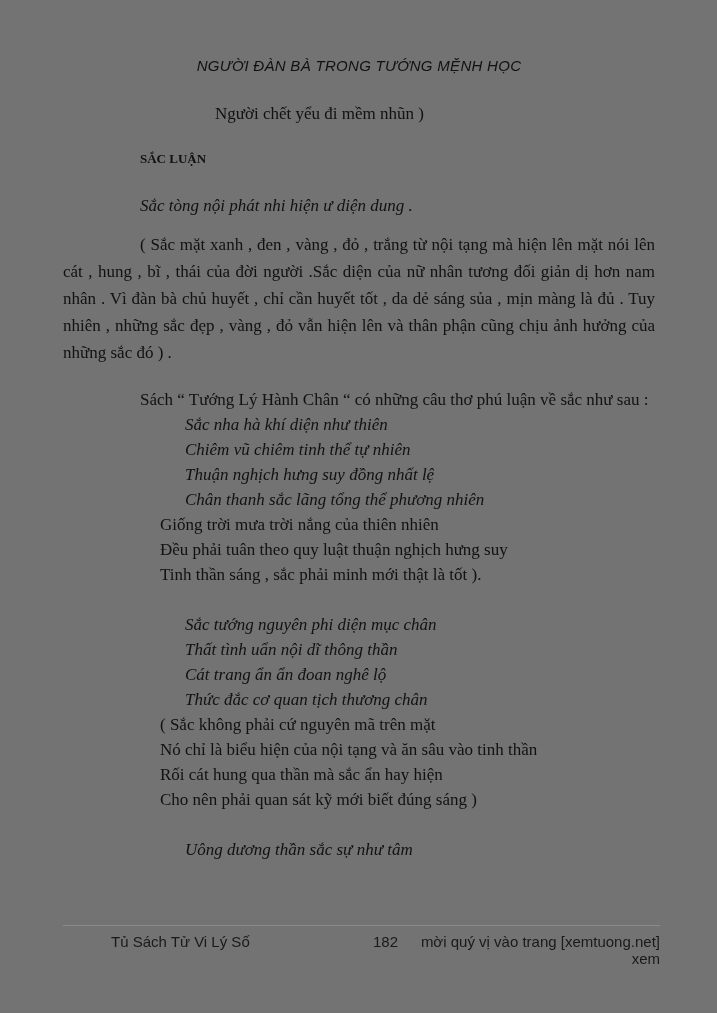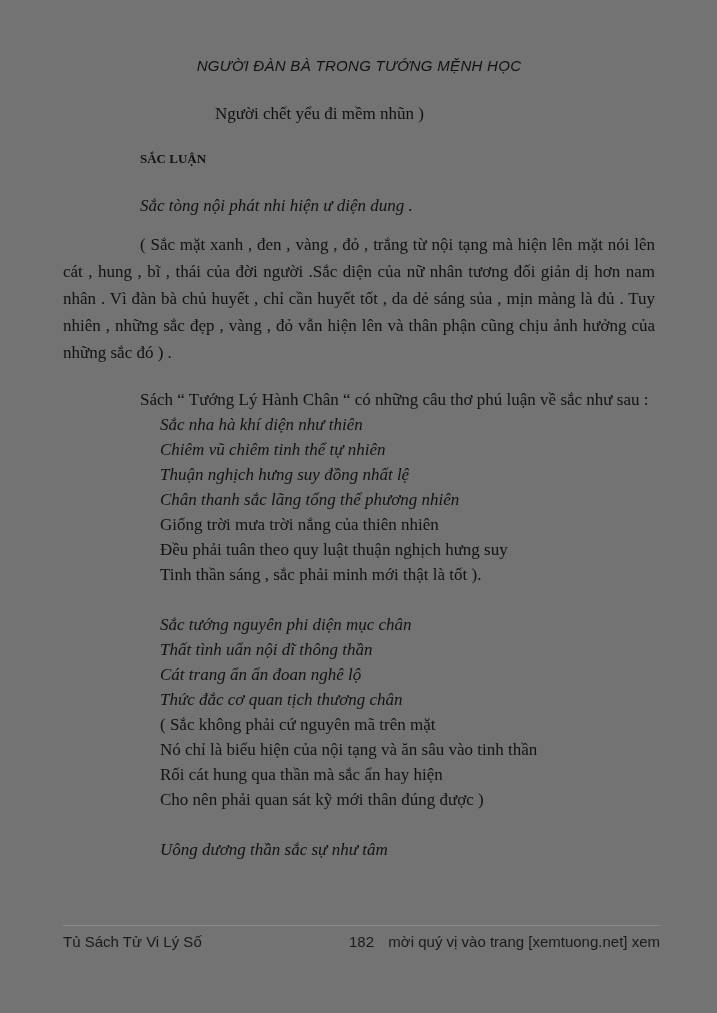--- a/index.html
+++ b/index.html
@@ -60,35 +60,36 @@
     line-height: 25px;
   }
   .stanza.gap-above {
     margin-top: 25px;
   }
   .stanza .line {
     white-space: nowrap;
   }
   .stanza .line.italic {
     font-style: italic;
+    margin-left: 25px;
   }
   .footer {
     position: absolute;
     left: 63px;
     right: 57px;
     top: 925px;
     border-top: 1px solid #8a8a8a;
     padding-top: 7px;
     display: flex;
     align-items: baseline;
     font-family: "Liberation Sans", "DejaVu Sans", sans-serif;
     font-size: 15px;
     color: #1a1a1a;
   }
-  .footer .left  { flex: 1; text-align: left; }
+  .footer .left  { flex: 1; text-align: left; margin-left: 48px; }
   .footer .mid   { flex: 0 0 auto; text-align: center; }
   .footer .right { flex: 1; text-align: right; }
 </style>
 </head>
 <body>
 
 <div class="page">
   <div class="content">
 
     <div class="running-header">NGƯỜI ĐÀN BÀ TRONG TƯỚNG MỆNH HỌC</div>
@@ -114,21 +115,21 @@
     </div>
 
     <div class="stanza gap-above">
       <div class="line italic">Sắc tướng nguyên phi diện mục chân</div>
       <div class="line italic">Thất tình uẩn nội dĩ thông thần</div>
       <div class="line italic">Cát trang ẩn ẩn đoan nghê lộ</div>
       <div class="line italic">Thức đắc cơ quan tịch thương chân</div>
       <div class="line">( Sắc không phải cứ nguyên mã trên mặt</div>
       <div class="line">Nó chỉ là biểu hiện của nội tạng và ăn sâu vào tinh thần</div>
       <div class="line">Rối cát hung qua thần mà sắc ẩn hay hiện</div>
-      <div class="line">Cho nên phải quan sát kỹ mới thân đúng được )</div>
+      <div class="line">Cho nên phải quan sát kỹ mới biết đúng sáng )</div>
     </div>
 
     <div class="stanza gap-above">
       <div class="line italic">Uông dương thần sắc sự như tâm</div>
     </div>
 
   </div>
 
   <div class="footer">
     <span class="left">Tủ Sách Tử Vi Lý Số</span>

